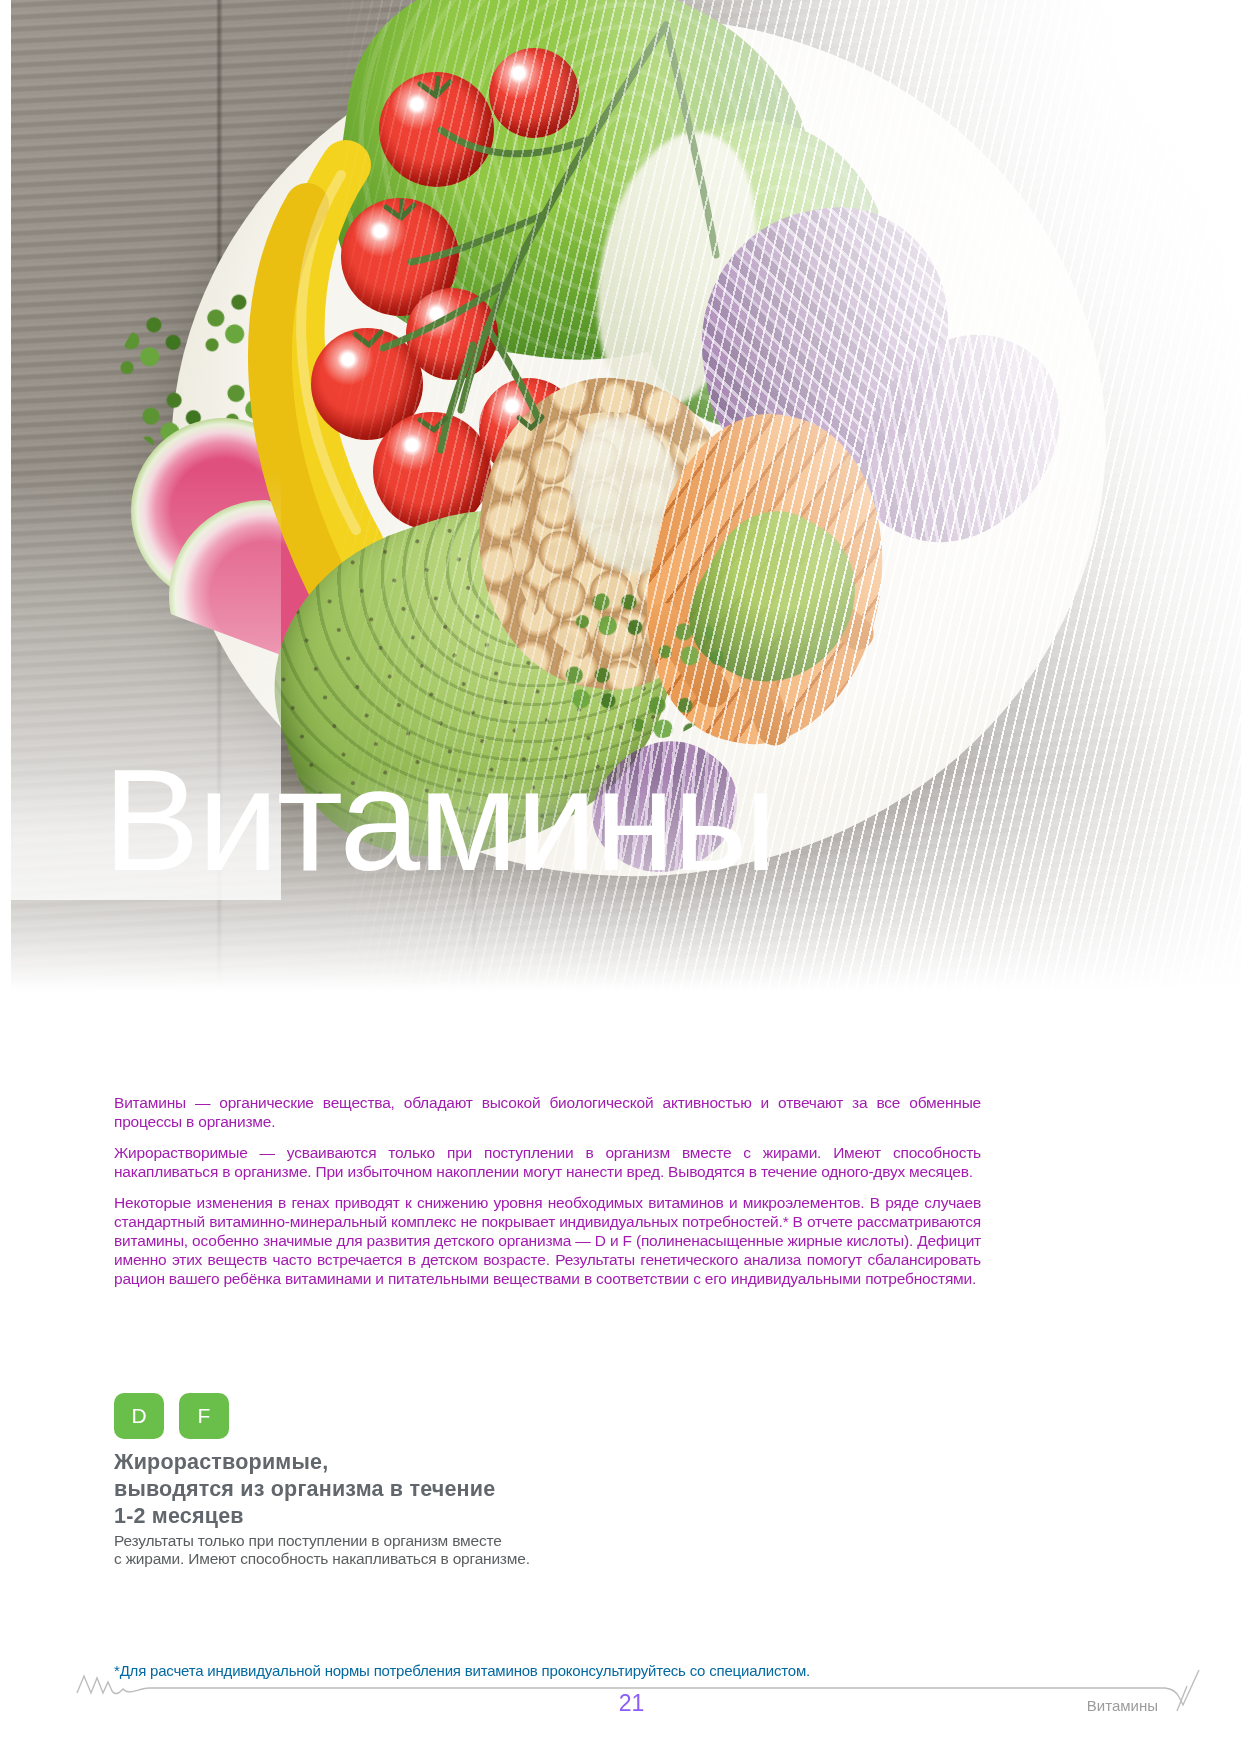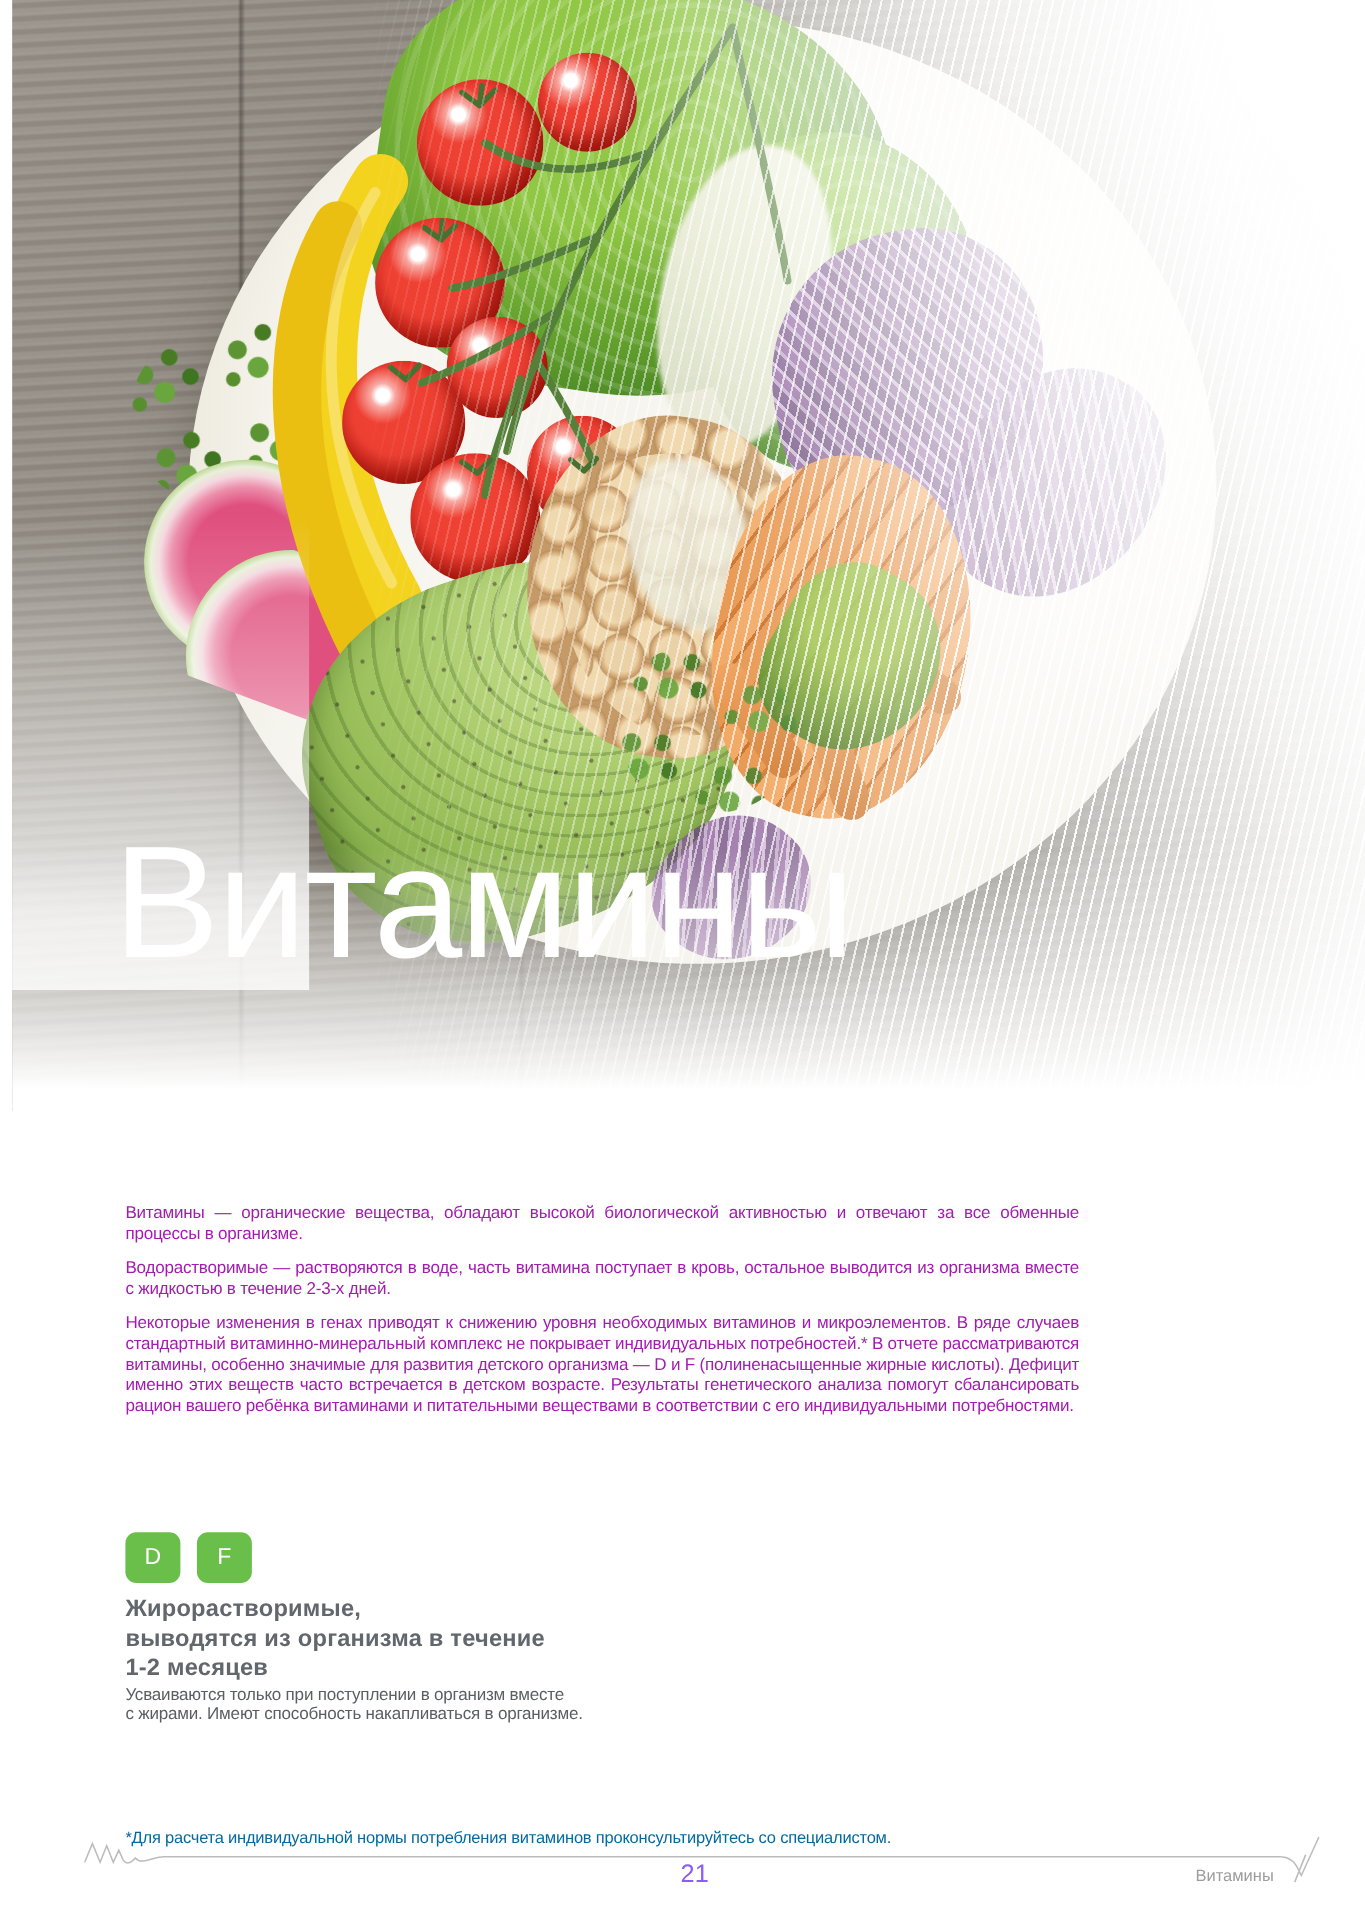--- a/index.html
+++ b/index.html
@@ -168,32 +168,32 @@
     <div class="fade-left"></div>
     <div class="veil-right"></div>
     <div class="stripes"></div>
     <div class="fade-bottom"></div>
 
     <div class="hero-title">Витамины</div>
   </div>
 
   <div class="intro">
     <p>Витамины — органические вещества, обладают высокой биологической активностью и отвечают за все обменные процессы в организме.</p>
-    <p>Водорастворимые — растворяются в воде, часть витамина поступает в кровь, остальное выводится из организма вместе с жидкостью в течение 2-3-х дней.</p>
+    <p>Жирорастворимые — усваиваются только при поступлении в организм вместе с жирами. Имеют способность накапливаться в организме. При избыточном накоплении могут нанести вред. Выводятся в течение одного-двух месяцев.</p>
     <p>Некоторые изменения в генах приводят к снижению уровня необходимых витаминов и микроэлементов. В ряде случаев стандартный витаминно-минеральный комплекс не покрывает индивидуальных потребностей.* В отчете рассматриваются витамины, особенно значимые для развития детского организма — D и F (полиненасыщенные жирные кислоты). Дефицит именно этих веществ часто встречается в детском возрасте. Результаты генетического анализа помогут сбалансировать рацион вашего ребёнка витаминами и питательными веществами в соответствии с его индивидуальными потребностями.</p>
   </div>
 
   <div class="badges">
     <div class="badge">D</div>
     <div class="badge">F</div>
   </div>
   <div class="group-heading">Жирорастворимые,
 выводятся из организма в течение
 1-2 месяцев</div>
-  <div class="group-desc">Усваиваются только при поступлении в организм вместе
+  <div class="group-desc">Результаты только при поступлении в организм вместе
 с жирами. Имеют способность накапливаться в организме.</div>
 
   <div class="footnote">*Для расчета индивидуальной нормы потребления витаминов проконсультируйтесь со специалистом.</div>
   <svg class="footer-line" viewBox="0 0 1150 56">
     <path d="M8,27 L15,10 L22,27 L28,12 L34,27 L39,16 L43,25 Q47,31 54,23 C60,30 70,22 80,22 L1096,22" stroke="#bcbcbc" stroke-width="1.4" fill="none"></path>
     <path d="M1096,22 Q1106,23 1110,31 L1114,39 L1130,4 M1108,45 L1118,20" stroke="#bcbcbc" stroke-width="1.4" fill="none"></path>
   </svg>
   <div class="page-number">21</div>
   <div class="footer-section">Витамины</div>
 

